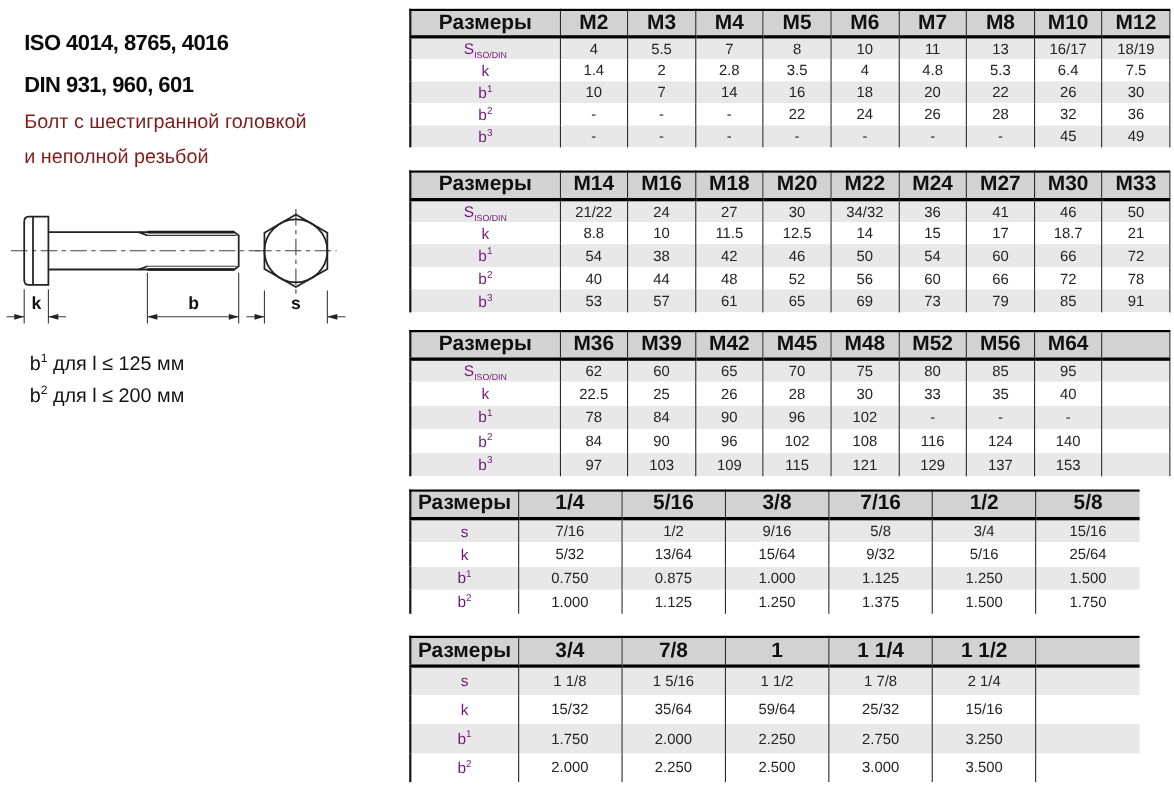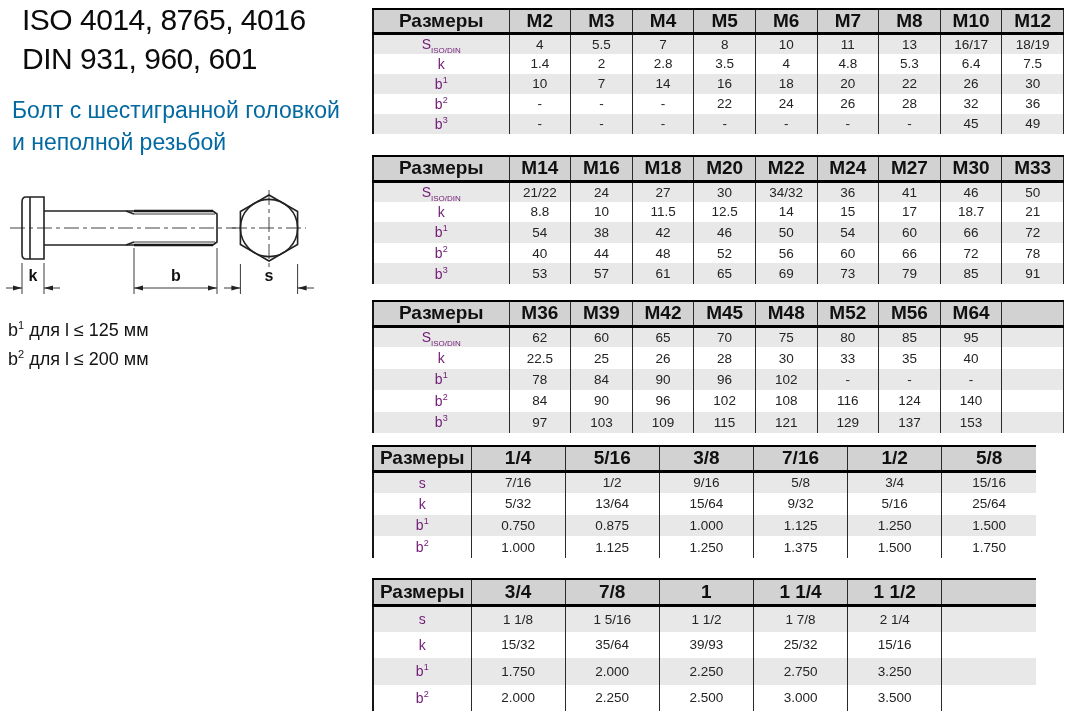--- a/index.html
+++ b/index.html
@@ -6,32 +6,32 @@
     --header-bg:#d2d2d2;
     --stripe:#e8e8e8;
     --line:#2a2a2a;
     --heavy:#000;
     --text:#1d1d1d;
   }
   *{box-sizing:border-box}
   body{margin:0;background:#fff;font-family:"Liberation Sans",sans-serif;color:var(--text)}
   .page{position:relative;width:1067px;height:720px;background:#fff;overflow:hidden}
 
-  .title{position:absolute;left:22px;top:0;font-weight:400;font-size:30px;line-height:39px;letter-spacing:-0.5px;color:#0b0b0b;white-space:nowrap}
-  .subtitle{position:absolute;left:12px;top:94px;font-weight:400;font-size:23px;line-height:32px;color:#0369a1;white-space:nowrap}
+  .title{position:absolute;left:22px;top:20px;font-weight:700;font-size:20px;line-height:39px;letter-spacing:-0.5px;color:#0b0b0b;white-space:nowrap}
+  .subtitle{position:absolute;left:22px;top:94px;font-weight:400;font-size:18px;line-height:32px;color:#7f1d1d;white-space:nowrap}
 
   .drawing{position:absolute;left:4px;top:184px}
   .drawing .outline{stroke:#222;stroke-width:1.6;fill:none}
   .drawing .thick{stroke:#1a1a1a;stroke-width:2.4;fill:none}
   .drawing .thin{stroke:#3a3a3a;stroke-width:1;fill:none}
   .drawing .cline{stroke:#444;stroke-width:1;fill:none;stroke-dasharray:15 4 4 4}
   .drawing .arrow{fill:#222;stroke:none}
   .drawing text{font-family:"Liberation Sans",sans-serif;font-size:16px;font-weight:700;fill:#111}
 
-  .notes{position:absolute;left:8px;top:316px;font-size:18px;line-height:29px;color:#131313}
+  .notes{position:absolute;left:27px;top:316px;font-size:18px;line-height:29px;color:#131313}
   .notes sup{font-size:11px;line-height:0}
 
   .twrap{position:absolute}
   .t1{top:8px;  left:372px;width:692px}
   .t2{top:155px;left:372px;width:692px}
   .t3{top:300px;left:372px;width:692px}
   .t4{top:445px;left:372px;width:664px}
   .t5{top:578px;left:372px;width:664px}
 
   .twrap table{width:100%;border-collapse:collapse;table-layout:fixed;
@@ -495,21 +495,21 @@
             <td>1 5/16</td>
             <td>1 1/2</td>
             <td>1 7/8</td>
             <td>2 1/4</td>
             <td></td>
           </tr>
           <tr>
             <td class="rowlabel"><span>k</span></td>
             <td>15/32</td>
             <td>35/64</td>
-            <td>39/93</td>
+            <td>59/64</td>
             <td>25/32</td>
             <td>15/16</td>
             <td></td>
           </tr>
           <tr>
             <td class="rowlabel"><span>b</span><sup>1</sup></td>
             <td>1.750</td>
             <td>2.000</td>
             <td>2.250</td>
             <td>2.750</td>

